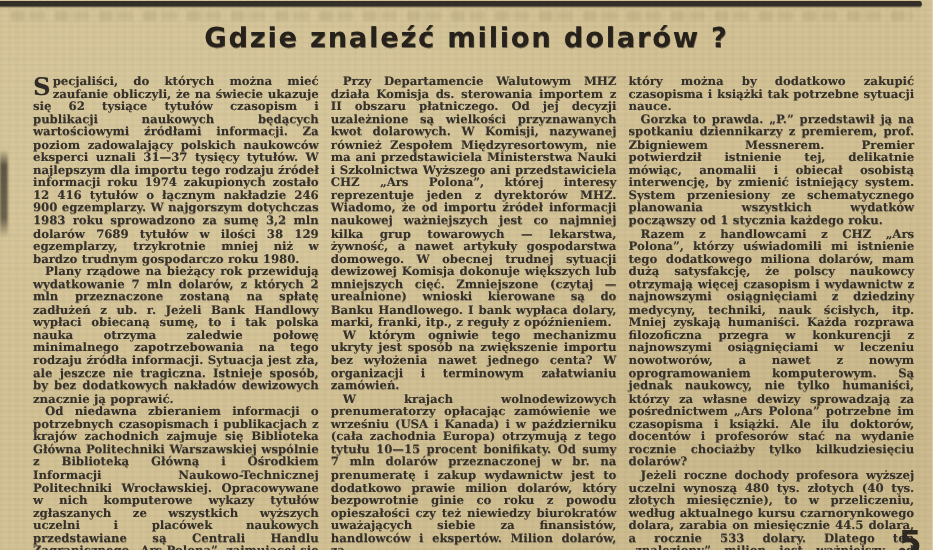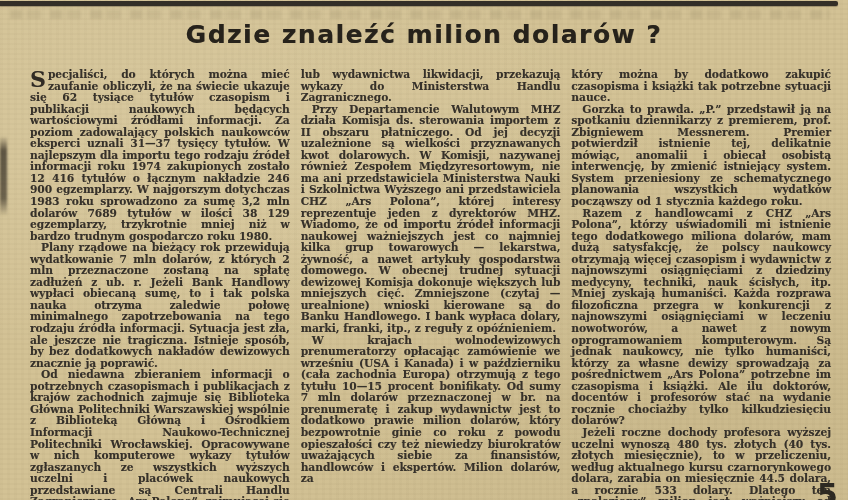--- a/index.html
+++ b/index.html
@@ -87,22 +87,22 @@
 
   <div class="columns">
 
     <div class="col">
       <p class="dropcap">Specjaliści, do których można mieć zaufanie obliczyli, że na świecie ukazuje się 62 tysiące tytułów czasopism i publikacji naukowych będących wartościowymi źródłami informacji. Za poziom zadowalający polskich naukowców eksperci uznali 31—37 tysięcy tytułów. W najlepszym dla importu tego rodzaju źródeł informacji roku 1974 zakupionych zostało 12 416 tytułów o łącznym nakładzie 246 900 egzemplarzy. W najgorszym dotychczas 1983 roku sprowadzono za sumę 3,2 mln dolarów 7689 tytułów w ilości 38 129 egzemplarzy, trzykrotnie mniej niż w bardzo trudnym gospodarczo roku 1980.</p>
       <p>Plany rządowe na bieżący rok przewidują wydatkowanie 7 mln dolarów, z których 2 mln przeznaczone zostaną na spłatę zadłużeń z ub. r. Jeżeli Bank Handlowy wypłaci obiecaną sumę, to i tak polska nauka otrzyma zaledwie połowę minimalnego zapotrzebowania na tego rodzaju źródła informacji. Sytuacja jest zła, ale jeszcze nie tragiczna. Istnieje sposób, by bez dodatkowych nakładów dewizowych znacznie ją poprawić.</p>
       <p>Od niedawna zbieraniem informacji o potrzebnych czasopismach i publikacjach z krajów zachodnich zajmuje się Biblioteka Główna Politechniki Warszawskiej wspólnie z Biblioteką Główną i Ośrodkiem Informacji Naukowo-Technicznej Politechniki Wrocławskiej. Opracowywane w nich komputerowe wykazy tytułów zgłaszanych ze wszystkich wyższych uczelni i placówek naukowych przedstawiane są Centrali Handlu Zagranicznego „Ars Polona”, zajmującej się od lat importem czasopism i książek. Handlowcy z „Ars Polona” po sprawdzeniu, czy ceny nie uległy zmianie</p>
     </div>
 
     <div class="col">
-      <p class="cont">lub wydawnictwa likwidacji, przekazują wykazy do Ministerstwa Handlu Zagranicznego.</p>
       <p>Przy Departamencie Walutowym MHZ działa Komisja ds. sterowania importem z II obszaru płatniczego. Od jej decyzji uzależnione są wielkości przyznawanych kwot dolarowych. W Komisji, nazywanej również Zespołem Międzyresortowym, nie ma ani przedstawiciela Ministerstwa Nauki i Szkolnictwa Wyższego ani przedstawiciela CHZ „Ars Polona”, której interesy reprezentuje jeden z dyrektorów MHZ. Wiadomo, że od importu źródeł informacji naukowej ważniejszych jest co najmniej kilka grup towarowych — lekarstwa, żywność, a nawet artykuły gospodarstwa domowego. W obecnej trudnej sytuacji dewizowej Komisja dokonuje większych lub mniejszych cięć. Zmniejszone (czytaj — urealnione) wnioski kierowane są do Banku Handlowego. I bank wypłaca dolary, marki, franki, itp., z reguły z opóźnieniem.</p>
+      <p>W którym ogniwie tego mechanizmu ukryty jest sposób na zwiększenie importu bez wyłożenia nawet jednego centa? W organizacji i terminowym załatwianiu zamówień.</p>
       <p>W krajach wolnodewizowych prenumeratorzy opłacając zamówienie we wrześniu (USA i Kanada) i w październiku (cała zachodnia Europa) otrzymują z tego tytułu 10—15 procent bonifikaty. Od sumy 7 mln dolarów przeznaczonej w br. na prenumeratę i zakup wydawnictw jest to dodatkowo prawie milion dolarów, który bezpowrotnie ginie co roku z powodu opieszałości czy też niewiedzy biurokratów uważających siebie za finansistów, handlowców i ekspertów. Milion dolarów, za</p>
     </div>
 
     <div class="col">
       <p class="cont">który można by dodatkowo zakupić czasopisma i książki tak potrzebne sytuacji nauce.</p>
       <p>Gorzka to prawda. „P.” przedstawił ją na spotkaniu dziennikarzy z premierem, prof. Zbigniewem Messnerem. Premier potwierdził istnienie tej, delikatnie mówiąc, anomalii i obiecał osobistą interwencję, by zmienić istniejący system. System przeniesiony ze schematycznego planowania wszystkich wydatków począwszy od 1 stycznia każdego roku.</p>
       <p>Razem z handlowcami z CHZ „Ars Polona”, którzy uświadomili mi istnienie tego dodatkowego miliona dolarów, mam dużą satysfakcję, że polscy naukowcy otrzymają więcej czasopism i wydawnictw z najnowszymi osiągnięciami z dziedziny medycyny, techniki, nauk ścisłych, itp. Mniej zyskają humaniści. Każda rozprawa filozoficzna przegra w konkurencji z najnowszymi osiągnięciami w leczeniu nowotworów, a nawet z nowym oprogramowaniem komputerowym. Są jednak naukowcy, nie tylko humaniści, którzy za własne dewizy sprowadzają za pośrednictwem „Ars Polona” potrzebne im czasopisma i książki. Ale ilu doktorów, docentów i profesorów stać na wydanie rocznie chociażby tylko kilkudziesięciu dolarów?</p>
       <p>Jeżeli roczne dochody profesora wyższej uczelni wynoszą 480 tys. złotych (40 tys. złotych miesięcznie), to w przeliczeniu, według aktualnego kursu czarnorynkowego dolara, zarabia on miesięcznie 44.5 dolara, a rocznie 533 dolary. Dlatego ten „znaleziony” milion jest ważniejszy od wielu innych milionów dolarów tak skrupulatnie liczonych i oglądanych przed wydaniem. (k)</p>
     </div>
 

